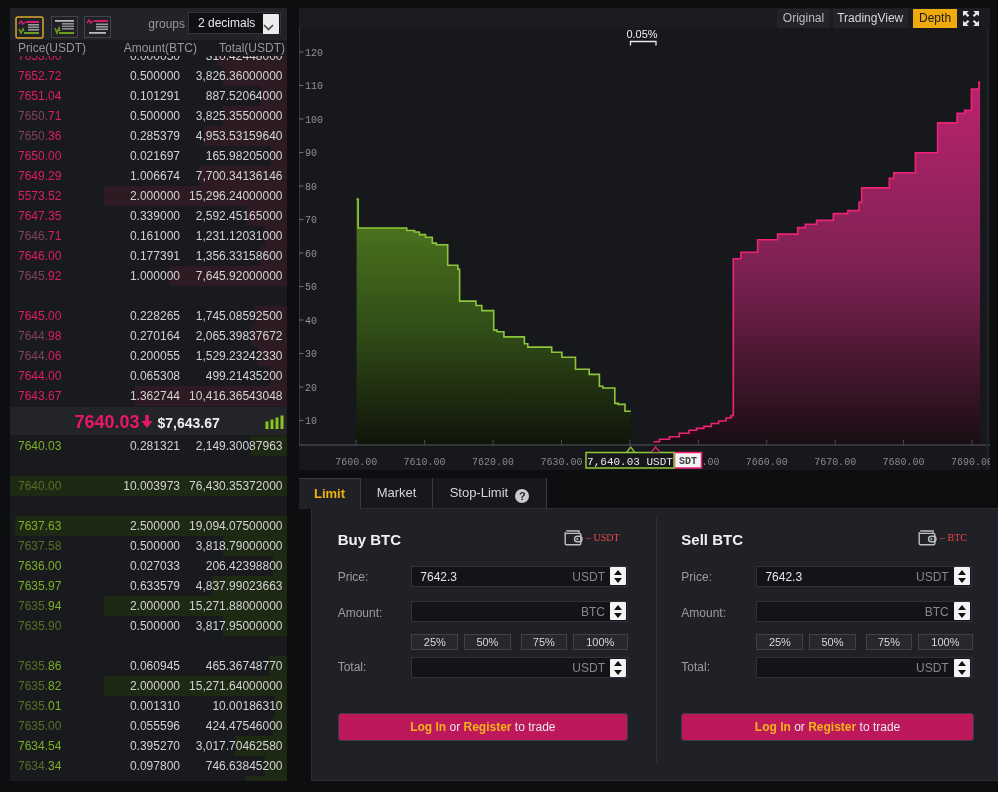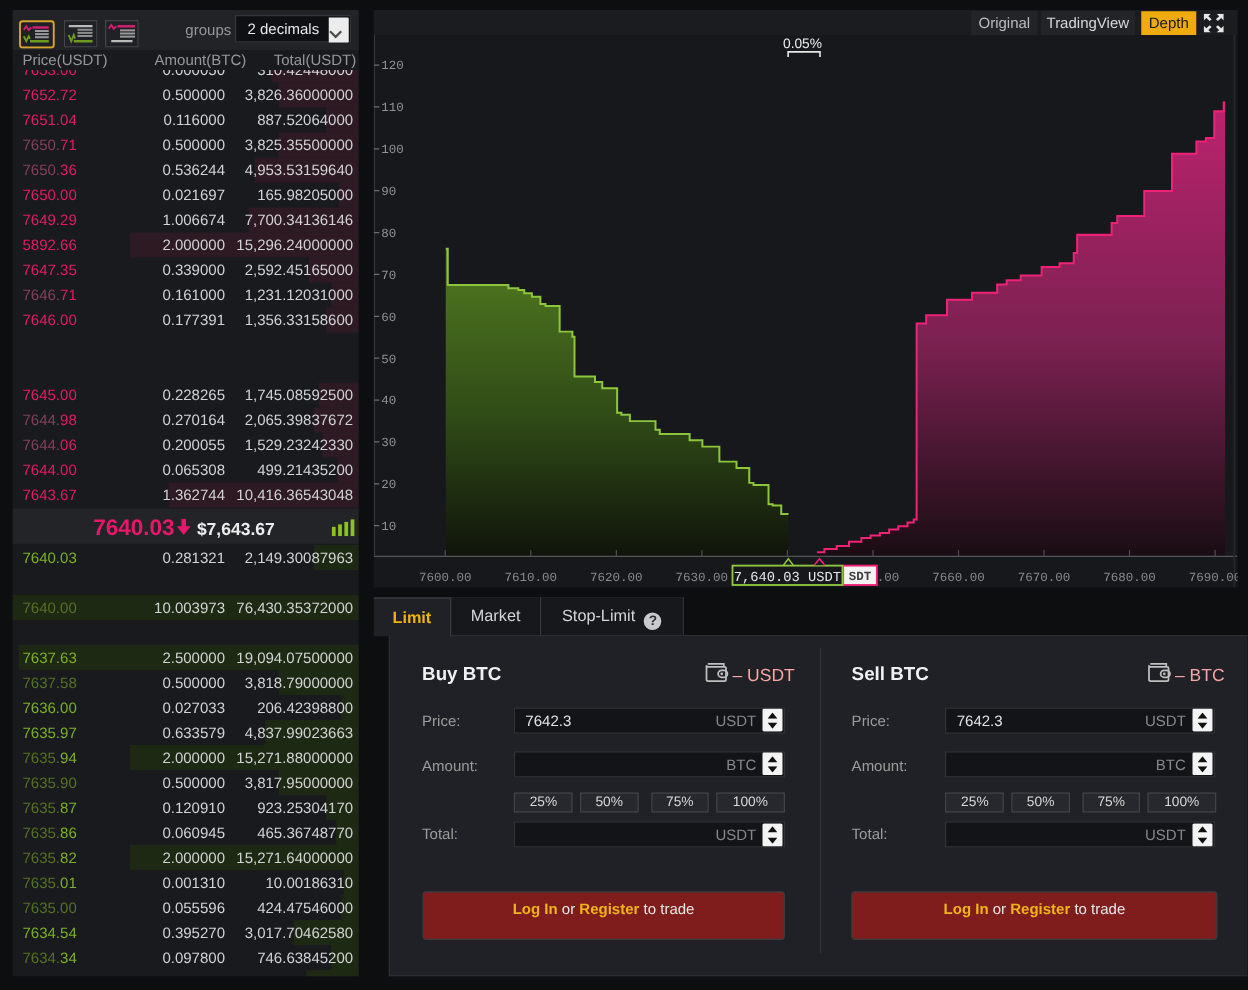--- a/index.html
+++ b/index.html
@@ -34,25 +34,25 @@
 .flabel { position:absolute; color:#9c9c9c; font-size:12px; }
 .finput { position:absolute; width:216.7px; height:21px; background:#131418; border:1px solid #303237; }
 .finput .val { position:absolute; left:8px; top:3px; font-size:12px; color:#e4e4e4; }
 .finput .unit { position:absolute; right:22px; top:3px; font-size:12px; color:#87878a; }
 .spin { position:absolute; right:1px; top:0.5px; width:16px; height:18px; background:#f2f2f2; border-radius:1px; }
 .sb { position:absolute; left:1px; width:14px; height:8.5px; background:#f4f4f4; text-align:center; }
 .sb svg { display:block; margin:2px auto 0; }
 .sb:first-child { top:0.5px; }
 .sb:last-child { bottom:0.5px; }
 .pbtn { position:absolute; height:16px; background:#26282d; border:1px solid #404247; color:#d8d8d8; font-size:11px; line-height:14px; text-align:center; }
-.login { position:absolute; height:39px; background:#7f1d1d; border:1px solid #3a3c41; border-radius:3px; text-align:center; line-height:26px; font-size:12px; color:#e8e8e8; }
+.login { position:absolute; height:28px; background:#be185d; border:1px solid #3a3c41; border-radius:3px; text-align:center; line-height:26px; font-size:12px; color:#e8e8e8; }
 .login b { color:#f0b418; }
 .coltitle { position:absolute; font-size:15px; font-weight:bold; color:#f0f0f2; }
 .wico { position:absolute; }
-.wtxt { position:absolute; font-size:14px; color:#fca5a5; }
+.wtxt { position:absolute; font-size:10px; color:#ef4444;font-family:Liberation Serif, serif; }
 #vdiv { position:absolute; left:343.7px; top:9px; width:1px; height:245px; background:#303237; }
 </style></head><body>
 <div id="page">
 
 <div id="left">
   <div id="iconbar">
     <span style="position:absolute;left:5px;top:3.5px">
           <svg width="29" height="23" viewBox="0 0 29 23">
             <rect x="1" y="1" width="27" height="21" rx="2" fill="#202126" stroke="#d8a62d" stroke-width="1.5"></rect>
 <path d="M4,8 l2,-3 l2,3 l2,-2" stroke="#cf2070" stroke-width="1.5" fill="none"></path>
@@ -106,70 +106,76 @@
       </div>
 <div class="row" style="top:58px">
         <div class="bar" style="width:64px;background:#2d1a22"></div>
         <div class="pc"><span style="color:#e11c64">7652.72</span></div>
         <div class="ac">0.500000</div>
         <div class="tc">3,826.36000000</div>
       </div>
 <div class="row" style="top:78px">
         <div class="bar" style="width:26px;background:#2d1a22"></div>
         <div class="pc"><span style="color:#e11c64">7651.04</span></div>
-        <div class="ac">0.116000</div>
+        <div class="ac">0.101291</div>
         <div class="tc">887.52064000</div>
       </div>
 <div class="row" style="top:98px">
         <div class="bar" style="width:64px;background:#2d1a22"></div>
         <div class="pc"><span style="color:#82405d">7650.</span><span style="color:#e11c64">71</span></div>
         <div class="ac">0.500000</div>
         <div class="tc">3,825.35500000</div>
       </div>
 <div class="row" style="top:118px">
         <div class="bar" style="width:83px;background:#2d1a22"></div>
         <div class="pc"><span style="color:#82405d">7650.</span><span style="color:#e11c64">36</span></div>
-        <div class="ac">0.536244</div>
+        <div class="ac">0.285379</div>
         <div class="tc">4,953.53159640</div>
       </div>
 <div class="row" style="top:138px">
         <div class="bar" style="width:16px;background:#2d1a22"></div>
         <div class="pc"><span style="color:#e11c64">7650.00</span></div>
         <div class="ac">0.021697</div>
         <div class="tc">165.98205000</div>
       </div>
 <div class="row" style="top:158px">
         <div class="bar" style="width:88px;background:#2d1a22"></div>
         <div class="pc"><span style="color:#e11c64">7649.29</span></div>
         <div class="ac">1.006674</div>
         <div class="tc">7,700.34136146</div>
       </div>
 <div class="row" style="top:178px">
         <div class="bar" style="width:183px;background:#2d1a22"></div>
-        <div class="pc"><span style="color:#e11c64">5892.66</span></div>
+        <div class="pc"><span style="color:#e11c64">5573.52</span></div>
         <div class="ac">2.000000</div>
         <div class="tc">15,296.24000000</div>
       </div>
 <div class="row" style="top:198px">
         <div class="bar" style="width:40px;background:#2d1a22"></div>
         <div class="pc"><span style="color:#e11c64">7647.35</span></div>
         <div class="ac">0.339000</div>
         <div class="tc">2,592.45165000</div>
       </div>
 <div class="row" style="top:218px">
         <div class="bar" style="width:22px;background:#2d1a22"></div>
         <div class="pc"><span style="color:#82405d">7646.</span><span style="color:#e11c64">71</span></div>
         <div class="ac">0.161000</div>
         <div class="tc">1,231.12031000</div>
       </div>
 <div class="row" style="top:238px">
         <div class="bar" style="width:26px;background:#2d1a22"></div>
         <div class="pc"><span style="color:#e11c64">7646.00</span></div>
         <div class="ac">0.177391</div>
         <div class="tc">1,356.33158600</div>
+      </div>
+<div class="row" style="top:258px">
+        <div class="bar" style="width:118px;background:#2d1a22"></div>
+        <div class="pc"><span style="color:#82405d">7645.</span><span style="color:#e11c64">92</span></div>
+        <div class="ac">1.000000</div>
+        <div class="tc">7,645.92000000</div>
       </div>
 <div class="row" style="top:298px">
         <div class="bar" style="width:32px;background:#2d1a22"></div>
         <div class="pc"><span style="color:#e11c64">7645.00</span></div>
         <div class="ac">0.228265</div>
         <div class="tc">1,745.08592500</div>
       </div>
 <div class="row" style="top:318px">
         <div class="bar" style="width:36px;background:#2d1a22"></div>
         <div class="pc"><span style="color:#82405d">7644.</span><span style="color:#e11c64">98</span></div>
@@ -246,26 +252,20 @@
         <div class="bar" style="width:183px;background:#1e2913"></div>
         <div class="pc"><span style="color:#567026">7635.</span><span style="color:#7cb026">94</span></div>
         <div class="ac">2.000000</div>
         <div class="tc">15,271.88000000</div>
       </div>
 <div class="row" style="top:608px">
         <div class="bar" style="width:64px;background:#1e2913"></div>
         <div class="pc"><span style="color:#567026">7635.90</span></div>
         <div class="ac">0.500000</div>
         <div class="tc">3,817.95000000</div>
-      </div>
-<div class="row" style="top:628px">
-        <div class="bar" style="width:26px;background:#1e2913"></div>
-        <div class="pc"><span style="color:#567026">7635.</span><span style="color:#7cb026">87</span></div>
-        <div class="ac">0.120910</div>
-        <div class="tc">923.25304170</div>
       </div>
 <div class="row" style="top:648px">
         <div class="bar" style="width:18px;background:#1e2913"></div>
         <div class="pc"><span style="color:#567026">7635.</span><span style="color:#7cb026">86</span></div>
         <div class="ac">0.060945</div>
         <div class="tc">465.36748770</div>
       </div>
 <div class="row" style="top:668px">
         <div class="bar" style="width:183px;background:#1e2913"></div>
         <div class="pc"><span style="color:#567026">7635.</span><span style="color:#7cb026">82</span></div>

